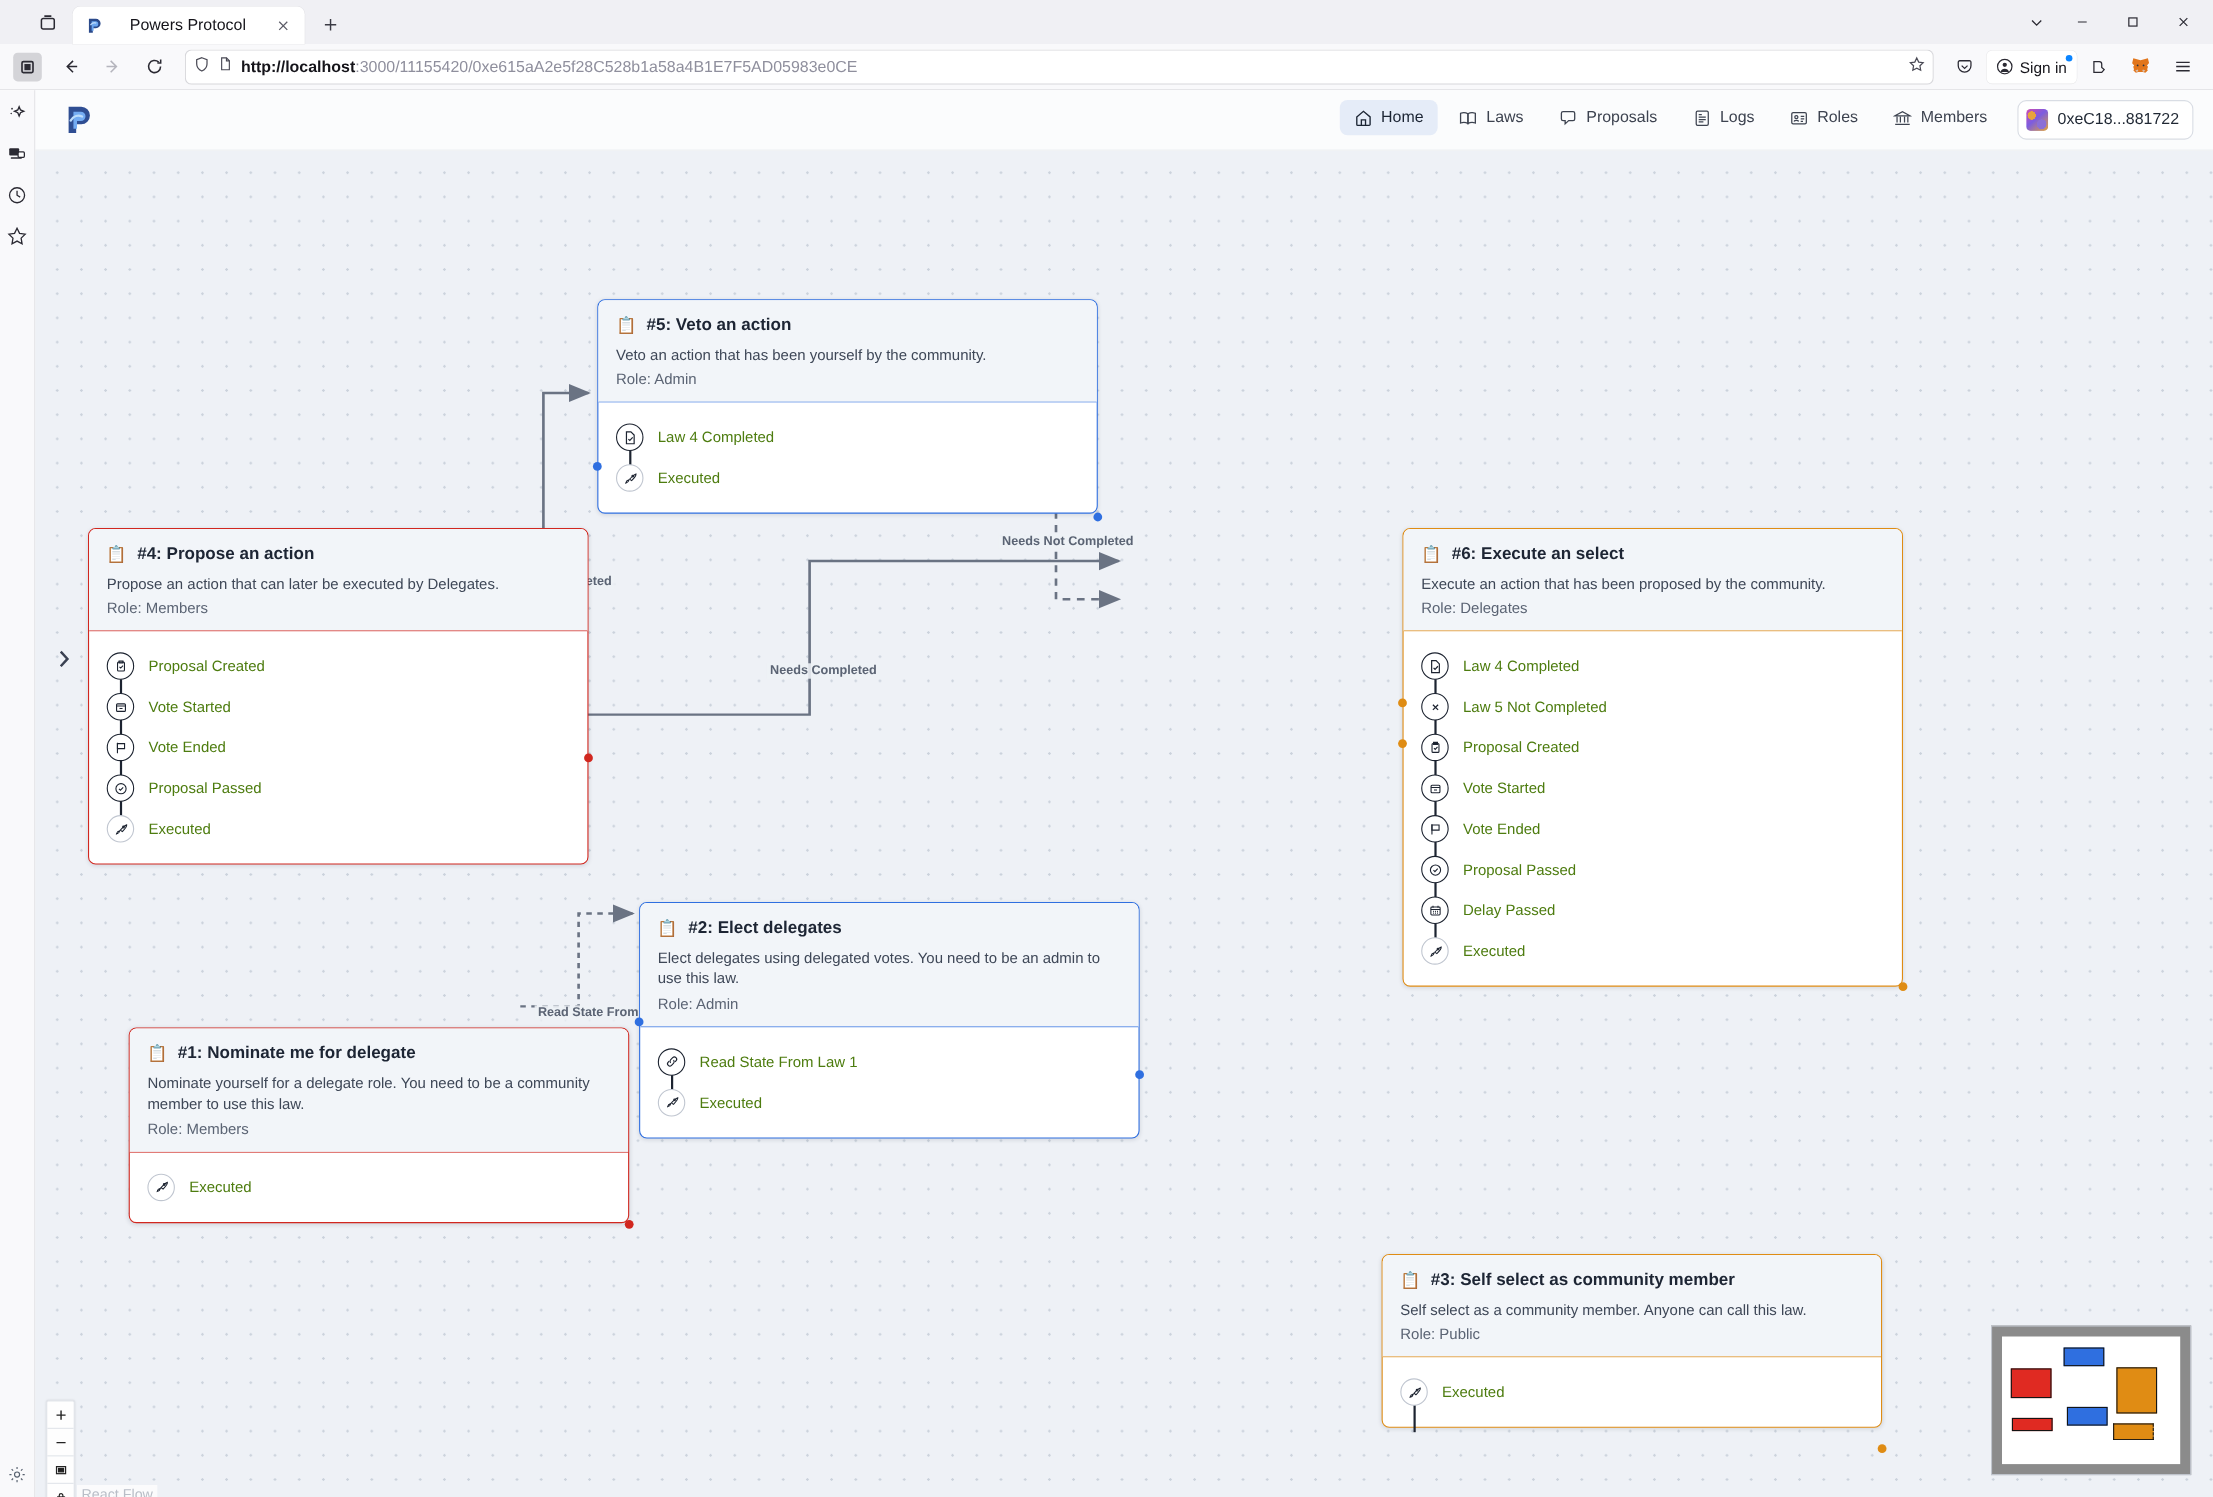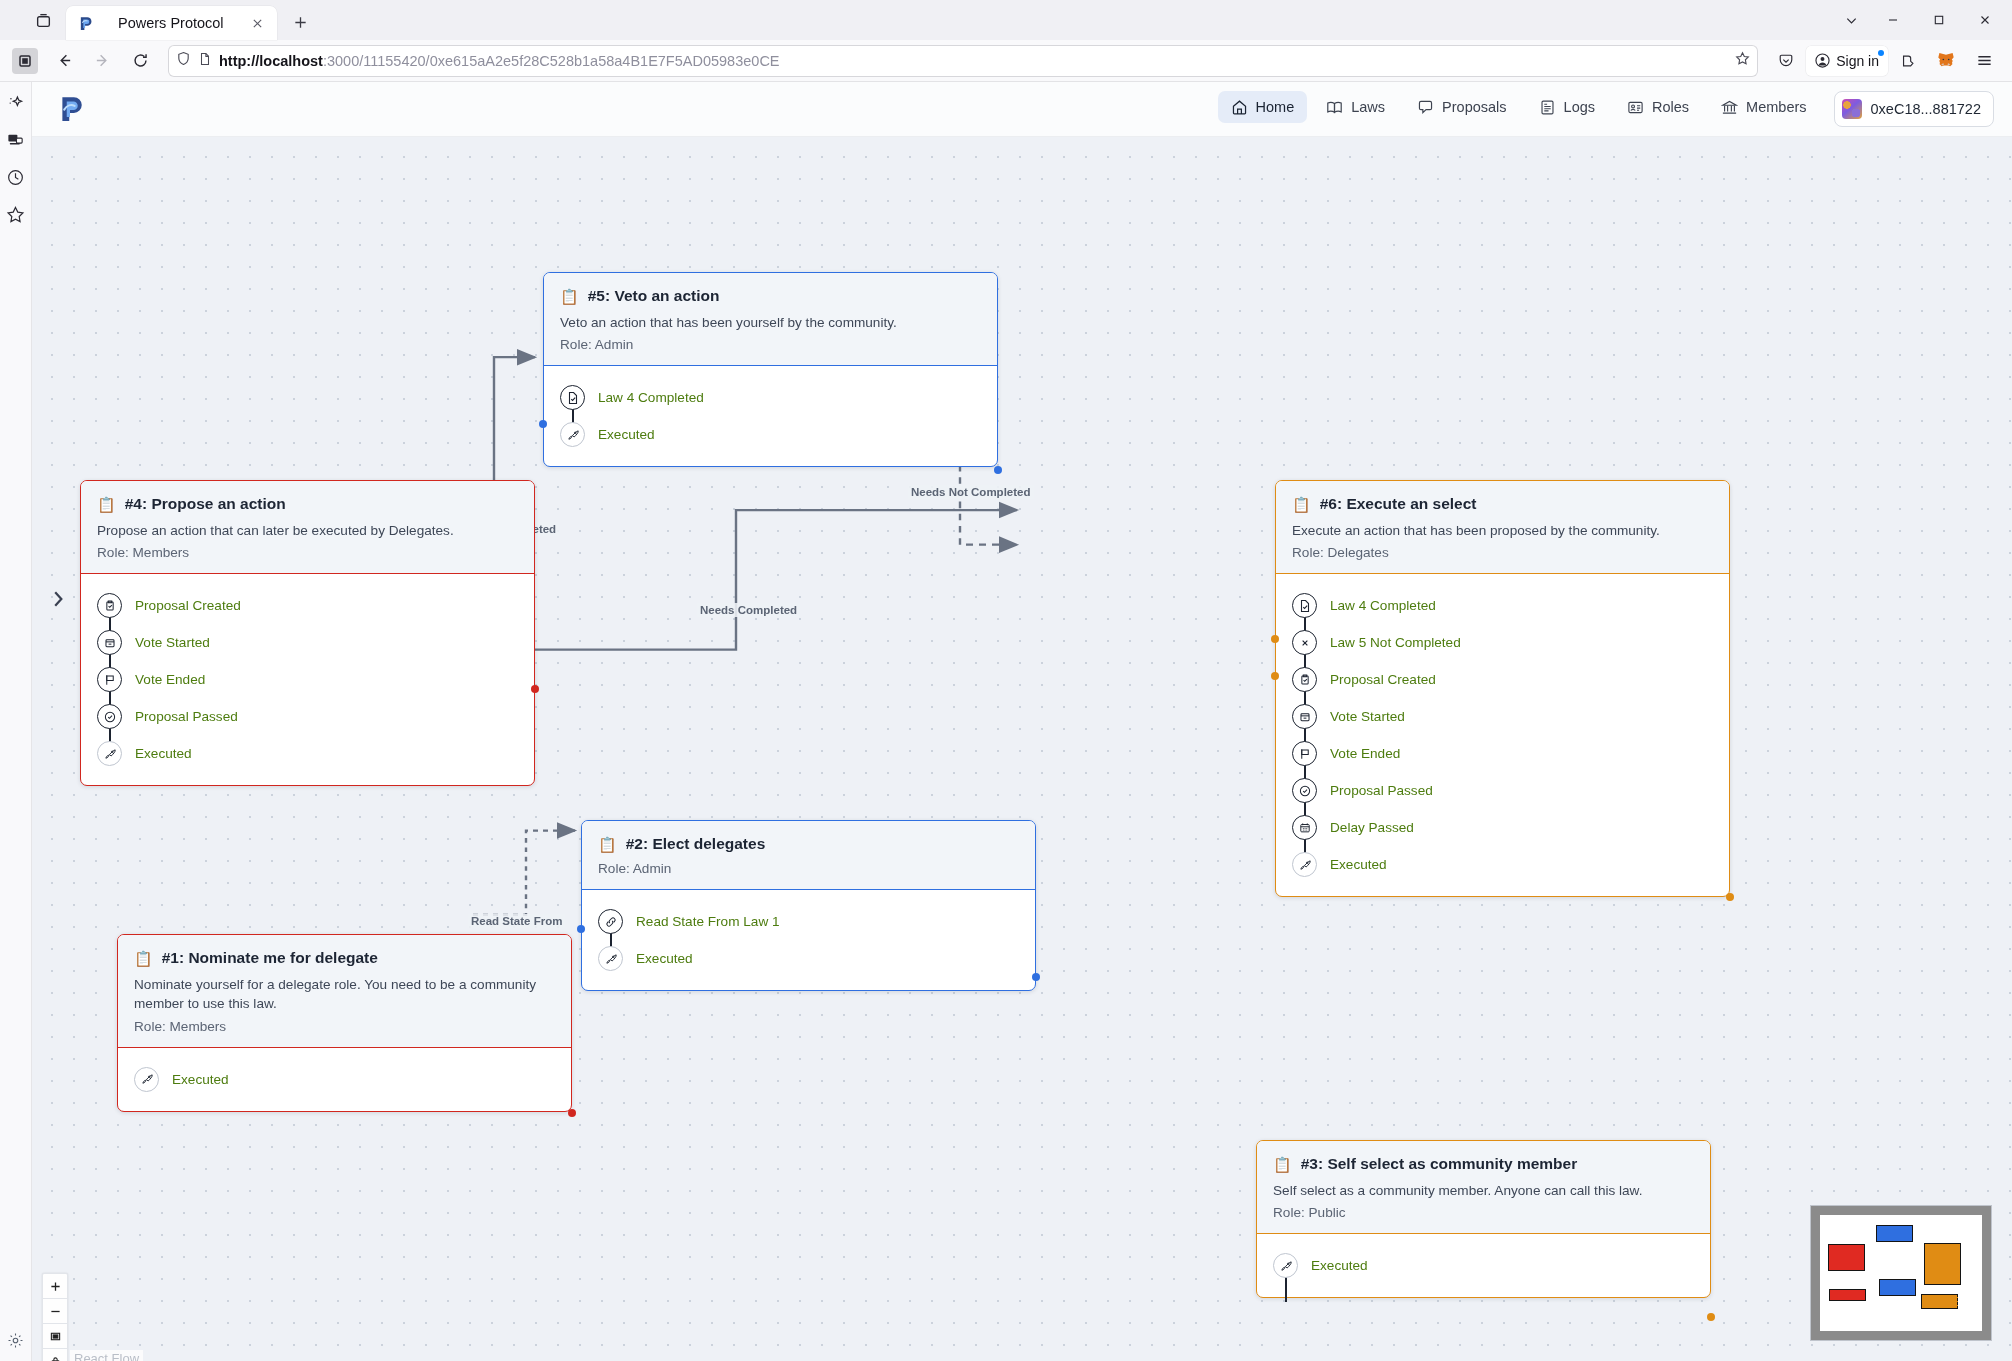--- a/index.html
+++ b/index.html
@@ -463,21 +463,21 @@
         <path d="M416 547 L 704 547 L 704 398 L 985 398" stroke="#6a7383" stroke-width="2.4" fill="none" marker-end="url(#ah-gray)"></path>
 
         <path d="M863 272 L 928 272 L 928 435 L 985 435" stroke="#6a7383" stroke-width="2.4" fill="none" stroke-dasharray="7 6" marker-end="url(#ah-gray)"></path>
 
         <path d="M441 830 L 494 830 L 494 740 L 543 740" stroke="#6a7383" stroke-width="2.4" fill="none" stroke-dasharray="5 5" marker-end="url(#ah-gray)"></path>
       </svg>
 
       <div class="edge-label" style="left:424px; top:385px;">Needs Completed</div>
       <div class="edge-label" style="left:665px; top:466px;">Needs Completed</div>
       <div class="edge-label" style="left:876px; top:348px;">Needs Not Completed</div>
-      <div class="edge-label" style="left:436px; top:777px;">Read State From</div>
+      <div class="edge-label" style="left:454px; top:777px;">Read State From</div>
 
       <div class="card blue" style="left:511px; top:135px; width:455px;">
         <div class="handle blue l" style="top:147px;"></div>
         <div class="handle blue r" style="top:193px;"></div>
         <div class="head">
           <div class="title">
             <span class="clip">📋</span>
             <span>#5: Veto an action</span>
           </div>
           <div class="desc">Veto an action that has been yourself by the community.</div>
@@ -663,20 +663,21 @@
       </div>
 
       <div class="card blue" style="left:549px; top:683px; width:455px;">
         <div class="handle blue l" style="top:104px;"></div>
         <div class="handle blue r" style="top:152px;"></div>
         <div class="head">
           <div class="title">
             <span class="clip">📋</span>
             <span>#2: Elect delegates</span>
           </div>
+          <div class="desc">Elect delegates using delegated votes. You need to be an admin to use this law.</div>
           <div class="role">Role: Admin</div>
         </div>
         <div class="body">
           <div class="connector" style="top:31px; height:37px;"></div>
           <div class="step">
             <span class="ico">
               <svg width="14" height="14" viewBox="0 0 16 16" stroke="#1c2330" stroke-width="1.2" fill="none">
                   <path d="M6.6 9.4a2.4 2.4 0 0 1 0-3.4l2-2a2.4 2.4 0 1 1 3.4 3.4l-1 1"></path>
                   <path d="M9.4 6.6a2.4 2.4 0 0 1 0 3.4l-2 2a2.4 2.4 0 1 1-3.4-3.4l1-1"></path>
                 </svg>

